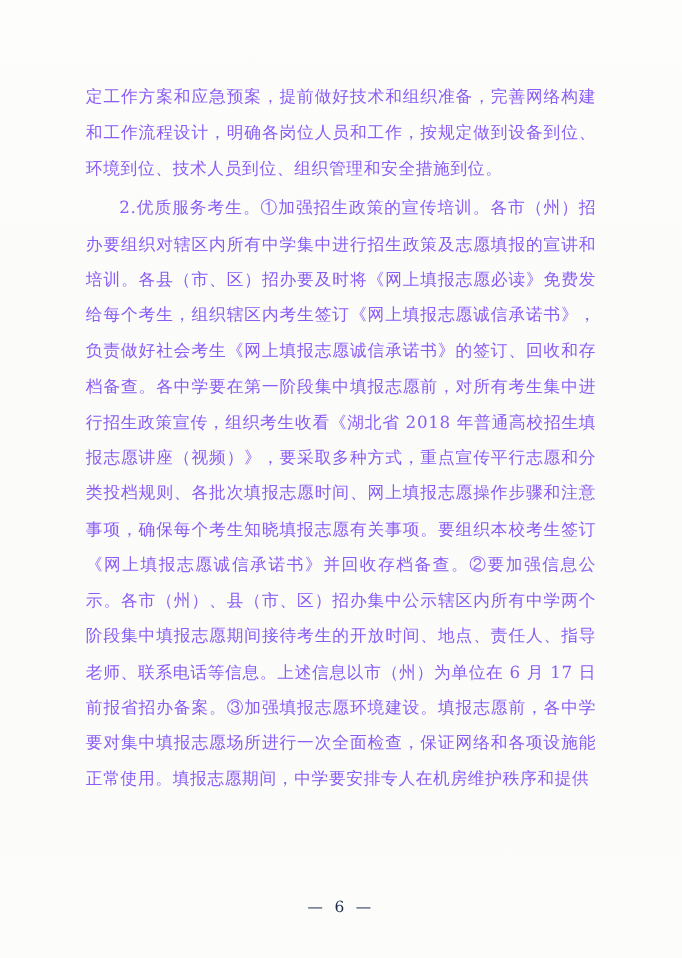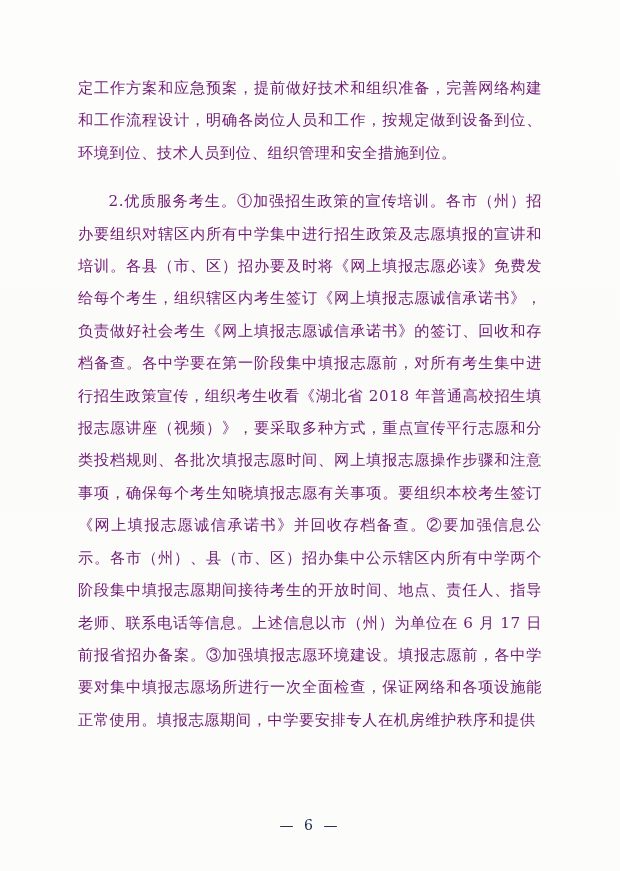--- a/index.html
+++ b/index.html
@@ -28,31 +28,31 @@
     background: linear-gradient(180deg, #fdfdfb 0%, #fbfbf9 40%, #fcfcfa 100%);
     pointer-events: none;
     z-index: 0;
   }
   .content {
     position: relative;
     z-index: 1;
     padding: 72px 78px 0 78px;
   }
   .para {
-    color: #701a75;
+    color: #8b5cf6;
     font-size: 15.2px;
     line-height: 32.4px;
     letter-spacing: 0.6px;
     text-align: justify;
     text-justify: inter-ideograph;
     margin: 0 0 0 0;
     font-family: "DejaVu Serif", serif;
   }
   .para + .para {
-    margin-top: 16px;
+    margin-top: 4px;
   }
   .indent {
     text-indent: 2em;
   }
   .footer {
     position: absolute;
     z-index: 1;
     left: 0;
     right: 0;
     bottom: 38px;

